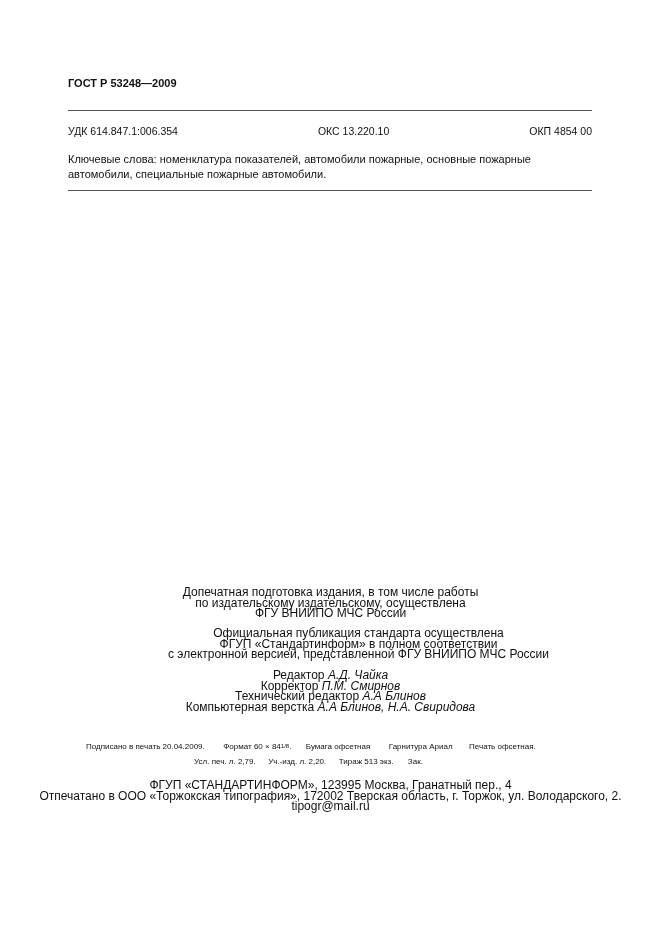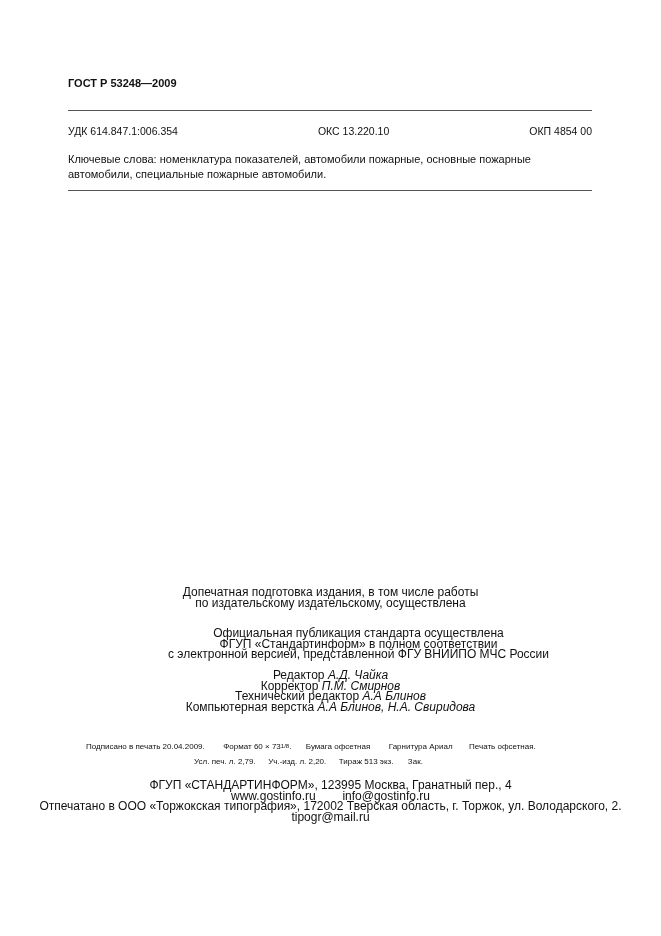--- a/index.html
+++ b/index.html
@@ -41,55 +41,55 @@
   <span>ОКП 4854 00</span>
 </div>
 
 <div class="abs keywords">Ключевые слова: номенклатура показателей, автомобили пожарные, основные пожарные автомобили, специальные пожарные автомобили.</div>
 
 <div class="abs rule rule2"></div>
 
 <div class="abs imprint p1">
   <div>Допечатная подготовка издания, в том числе работы</div>
   <div>по издательскому издательскому, осуществлена</div>
+  <div>ФГУ ВНИИПО МЧС России</div>
 </div>
 
 <div class="abs imprint p2">
   <div>Официальная публикация стандарта осуществлена</div>
   <div>ФГУП «Стандартинформ» в полном соответствии</div>
   <div>с электронной версией, представленной ФГУ ВНИИПО МЧС России</div>
 </div>
 
 <div class="abs imprint p3">
   <div><span>Редактор</span> <i>А.Д. Чайка</i></div>
   <div><span>Корректор</span> <i>П.М. Смирнов</i></div>
   <div><span>Технический редактор</span> <i>А.А Блинов</i></div>
   <div><span>Компьютерная верстка</span> <i>А.А Блинов, Н.А. Свиридова</i></div>
 </div>
 
 <div class="abs row r1">
   <span>Подписано в печать 20.04.2009.</span>
   <span class="gap" style="width:14px"></span>
-  <span>Формат 60 × 73</span><span class="frac">1/8</span>.
+  <span>Формат 60 × 84</span><span class="frac">1/8</span>.
   <span class="gap" style="width:10px"></span>
   <span>Бумага офсетная</span>
   <span class="gap" style="width:14px"></span>
   <span>Гарнитура Ариал</span>
   <span class="gap" style="width:12px"></span>
   <span>Печать офсетная.</span>
 </div>
 
 <div class="abs row r2">
   <span>Усл. печ. л. 2,79.</span>
   <span class="gap" style="width:8px"></span>
   <span>Уч.-изд. л. 2,20.</span>
   <span class="gap" style="width:8px"></span>
   <span>Тираж  513 экз.</span>
   <span class="gap" style="width:10px"></span>
   <span>Зак.</span>
 </div>
 
 <div class="abs imprint p4">
   <div>ФГУП «СТАНДАРТИНФОРМ», 123995 Москва, Гранатный пер., 4</div>
-  <div style="white-space:pre">www.gostinfo.ru        info@gostinfo.ru</div>
   <div>Отпечатано в ООО «Торжокская типография», 172002 Тверская область, г. Торжок, ул. Володарского, 2.</div>
   <div>tipogr@mail.ru</div>
 </div>
 
 </body></html>

